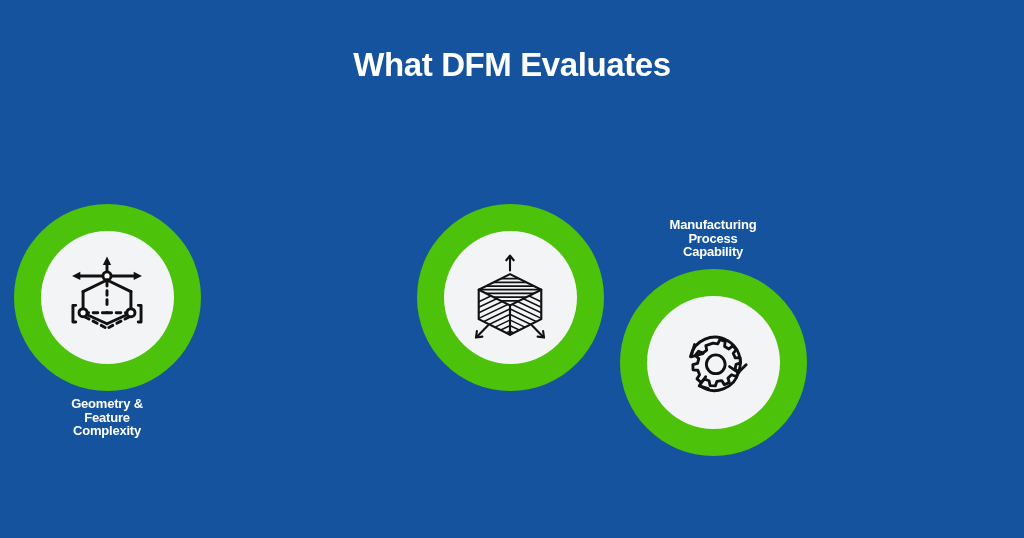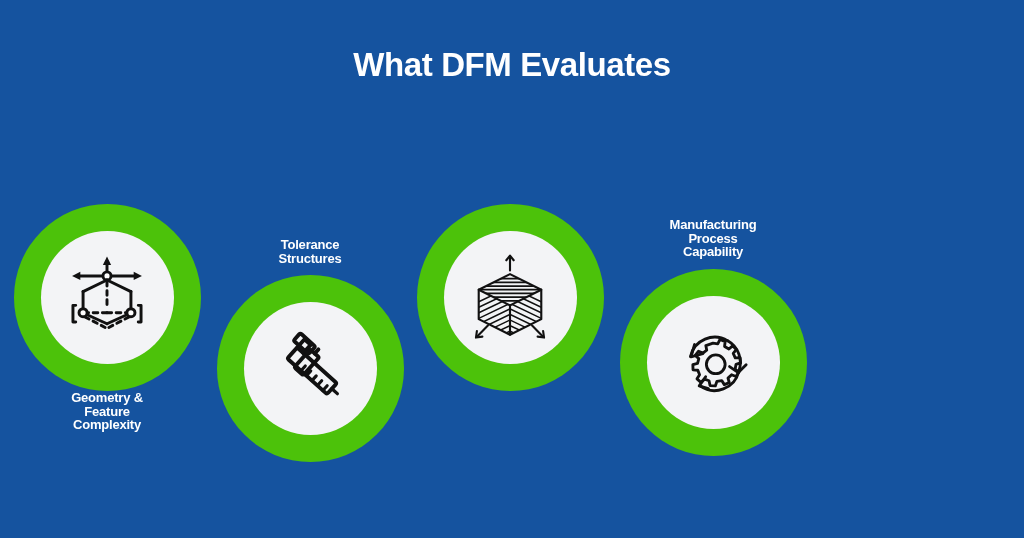--- a/index.html
+++ b/index.html
@@ -73,21 +73,21 @@
   .label {
     text-align: center;
     color: #ffffff;
     font-size: 13px;
     font-weight: bold;
     line-height: 1.05;
     letter-spacing: -0.2px;
     white-space: pre-line;
     font-family: "Liberation Sans", sans-serif;
   }
-  .label.below { margin-top: 0; }
+  .label.below { margin-top: 6px; }
   .label.above { margin-bottom: 10px; }
 
   
   #item-1 { left: 2px;   top: 204px; }
   #item-2 { left: 205px; top: 238px; }
   #item-3 { left: 405px; top: 204px; }
   #item-4 { left: 608px; top: 218px; }
   #item-5 { left: 811px; top: 204px; }
 
   #item-2 .ring { width: 187px; height: 187px; }
@@ -135,49 +135,20 @@
           <path d="M13 58 L13 76 M13 58 L16 58 M13 76 L16 76"></path>
           <path d="M87 58 L87 76 M87 58 L84 58 M87 76 L84 76"></path>
         </svg>
       </div>
     </div>
     <div class="label below">Geometry &amp;
 Feature
 Complexity</div>
   </div>
 
-  <div class="item" id="item-2">
-    <div class="label above">Tolerance
-Structures</div>
-    <div class="ring">
-      <div class="ring-inner">
-        <svg class="icon-svg" viewBox="0 0 100 100" fill="none" stroke="#111111" stroke-width="4.2" stroke-linecap="round" stroke-linejoin="round">
-          <g transform="rotate(42 50 50)">
-
-            <rect x="24" y="42" width="58" height="16" rx="2"></rect>
-
-            <line x1="44" y1="58" x2="44" y2="51" stroke-width="3.4"></line>
-            <line x1="52" y1="58" x2="52" y2="51" stroke-width="3.4"></line>
-            <line x1="60" y1="58" x2="60" y2="51" stroke-width="3.4"></line>
-            <line x1="68" y1="58" x2="68" y2="51" stroke-width="3.4"></line>
-            <line x1="76" y1="58" x2="76" y2="51" stroke-width="3.4"></line>
-
-            <path d="M24 42 L24 30 L33 30 L33 42"></path>
-
-            <rect x="36" y="34" width="13" height="26" rx="2"></rect>
-            <path d="M42.5 28 L42.5 34"></path>
-
-            <rect x="16" y="28" width="22" height="11" rx="2"></rect>
-
-            <line x1="82" y1="50" x2="90" y2="50" stroke-width="3.6"></line>
-          </g>
-        </svg>
-      </div>
-    </div>
-  </div>
 
   <div class="item" id="item-3">
     <div class="ring">
       <div class="ring-inner">
         <svg class="icon-svg" viewBox="0 0 100 100" fill="none" stroke="#111111" stroke-width="2" stroke-linecap="round" stroke-linejoin="round">
           <defs>
             <clipPath id="topFace">
               <polygon points="50,24 84,41 50,58 16,41"></polygon>
             </clipPath>
             <clipPath id="leftFace">

